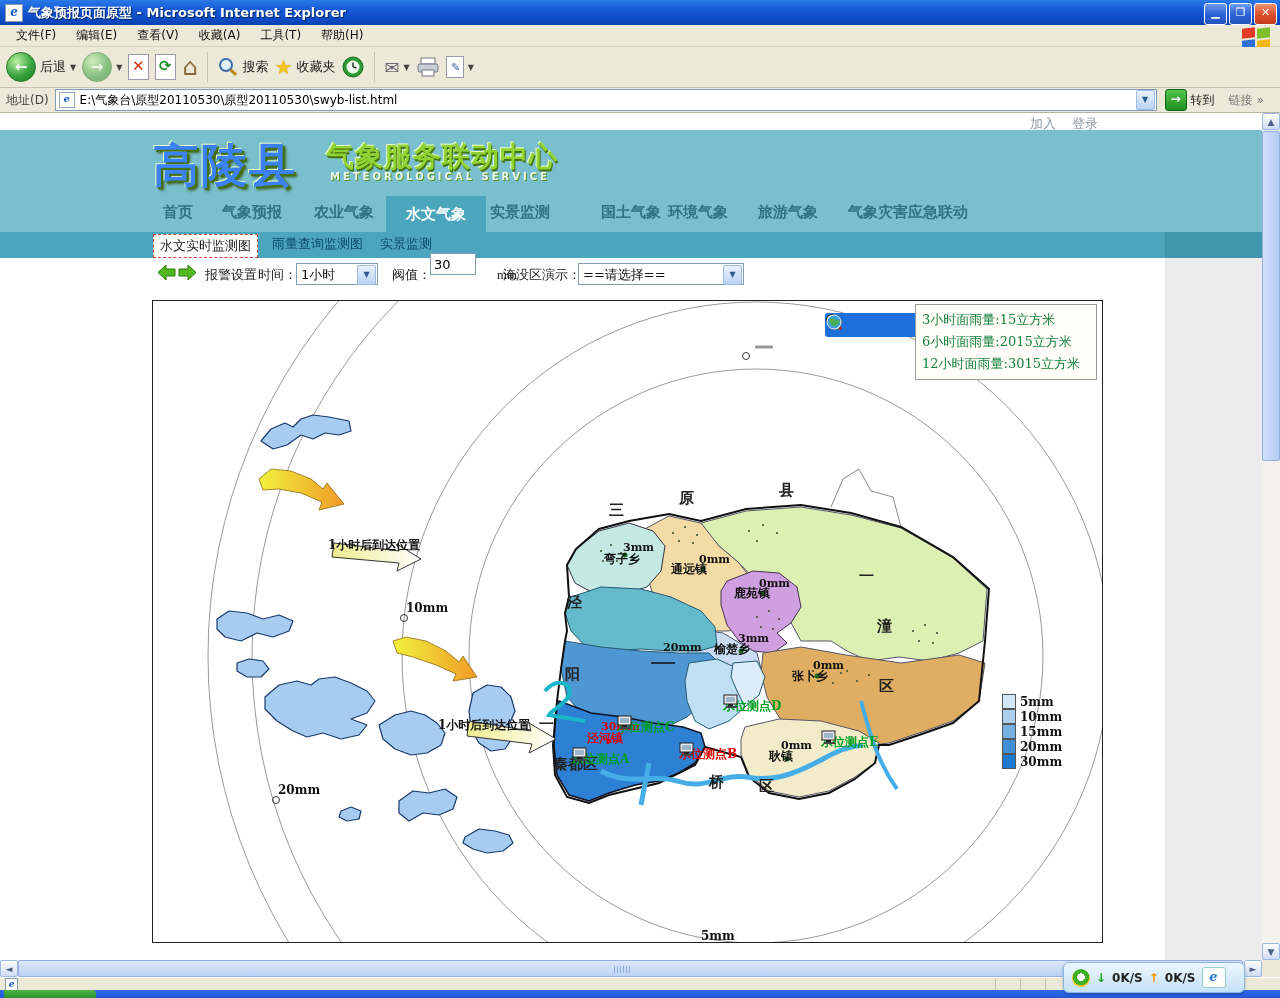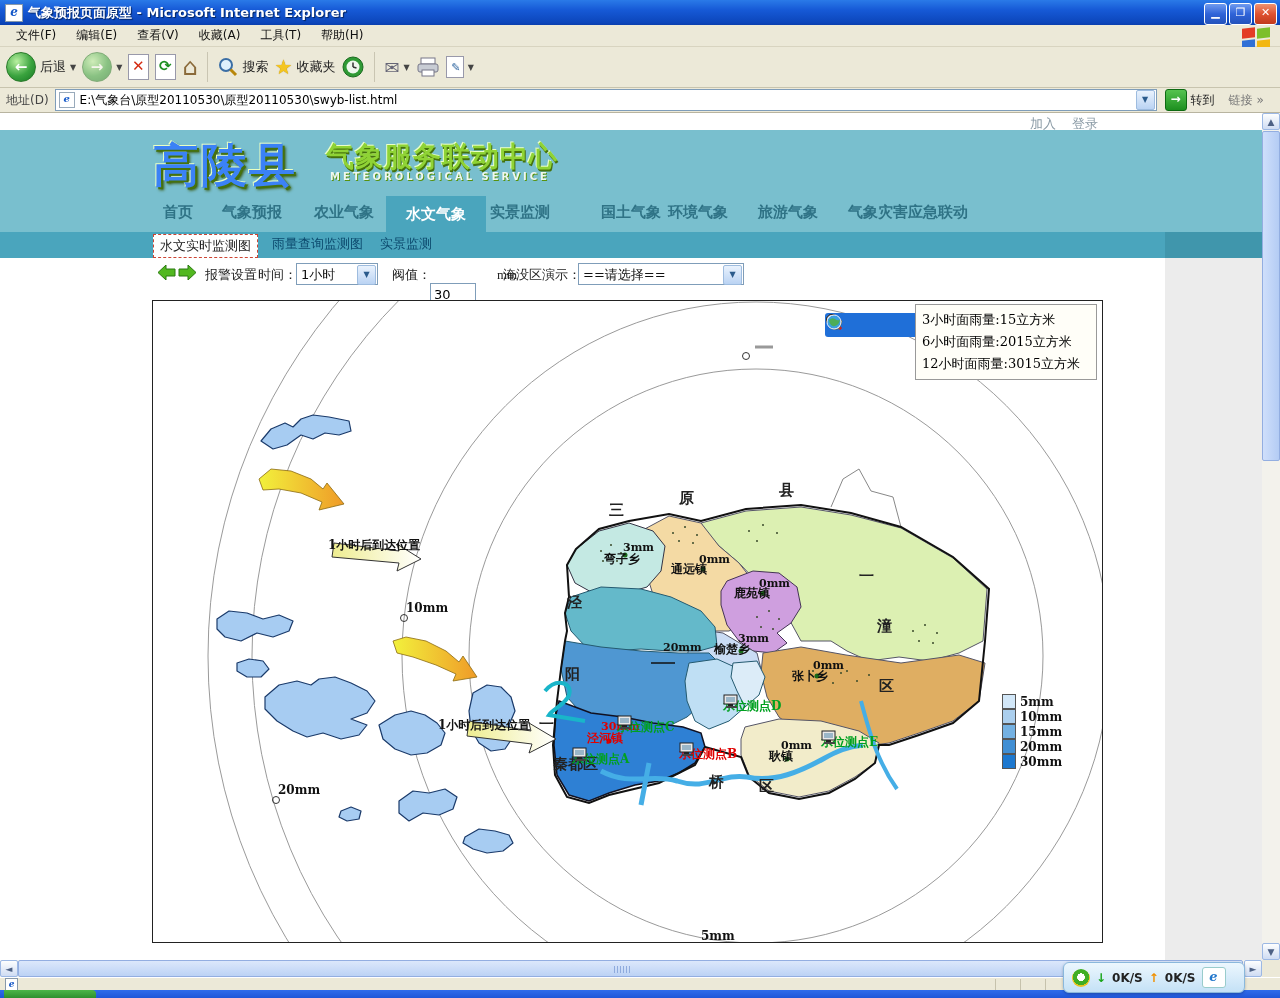--- a/index.html
+++ b/index.html
@@ -66,40 +66,40 @@
   .subtab{position:absolute;top:122px;font:13px "DejaVu Sans";color:#0c4a6e;white-space:nowrap;}
   .subtab.active{top:121px;background:#fff;color:#222;border:1px dashed #cc4433;padding:2px 6px;}
   .ctl{position:absolute;font:13px "DejaVu Sans";color:#222;white-space:nowrap;}
   .combo{position:absolute;height:22px;background:#fff;border:1px solid #7f9db9;box-sizing:border-box;
     font:13px "DejaVu Sans";color:#111;}
   .combo .val{position:absolute;left:4px;top:2px;}
   .combo .arr{position:absolute;right:1px;top:1px;width:17px;height:18px;
     background:linear-gradient(#e9f2fd,#bad3f3);border:1px solid #9ebcdf;border-radius:2px;
     text-align:center;font-size:8px;color:#2b5b8c;line-height:18px;}
   .thresh{position:absolute;left:430px;top:140px;width:38px;height:18px;border:1px solid #7f9db9;
-    font:13px "DejaVu Sans";padding:1px 3px;margin-top:30px;}
+    font:13px "DejaVu Sans";padding:1px 3px;}
   .garrow{position:absolute;top:152px;width:18px;height:15px;}
   
   .mapbox{position:absolute;left:152px;top:187px;width:949px;height:641px;border:1px solid #222;
     background:#fff;overflow:hidden;}
   .mapbox svg{position:absolute;left:0;top:0;}
   .mlabel{position:absolute;font:bold 12px "DejaVu Serif",serif;color:#111;white-space:nowrap;z-index:3;}
   .mrain{position:absolute;font:bold 11px "DejaVu Serif",serif;color:#111;white-space:nowrap;z-index:3;}
   .red{color:#e00000;}
   .geo{position:absolute;font:bold 15px "DejaVu Serif",serif;color:#222;z-index:2;white-space:nowrap;}
   .geo.vert{width:16px;word-break:break-all;line-height:15px;}
   .station{position:absolute;z-index:4;display:flex;align-items:flex-start;gap:2px;}
   .station .slabel{font:bold 12px "DejaVu Serif",serif;color:#00a020;white-space:nowrap;margin-top:4px;}
   .station .slabel.red{color:#e00000;}
   .maptools{position:absolute;left:672px;top:12px;width:96px;height:24px;background:#1f6fd8;
     border-radius:3px;display:flex;align-items:center;justify-content:space-around;z-index:5;}
   .infobox{position:absolute;left:762px;top:3px;width:182px;height:76px;background:#fffef8;
     border:1px solid #999;z-index:6;padding:4px 6px;box-sizing:border-box;
     display:flex;flex-direction:column;justify-content:space-around;}
-  .infobox div{font:13px "DejaVu Serif",serif;color:#000000;}
+  .infobox div{font:13px "DejaVu Serif",serif;color:#15803d;}
   .legend{position:absolute;left:849px;top:393px;z-index:4;}
   .legrow{display:flex;align-items:flex-end;height:15px;}
   .legrow .sw{width:14px;height:15px;border:1px solid #555;box-sizing:border-box;}
   .legrow .lt{font:bold 12px "DejaVu Serif",serif;color:#111;margin-left:4px;}
   .ringlab{position:absolute;font:bold 12px "DejaVu Serif",serif;color:#111;z-index:2;}
   .arrlab{position:absolute;font:bold 12px "DejaVu Serif",serif;color:#111;z-index:3;white-space:nowrap;}
   
   .vscroll{position:absolute;left:1262px;top:113px;width:18px;height:847px;background:#f3f2ec;}
   .sbtn{position:absolute;width:18px;height:17px;background:linear-gradient(#fdfefe,#cfdcf3);
     border:1px solid #9cb8e4;border-radius:2px;color:#4d6185;font-size:9px;text-align:center;line-height:16px;box-sizing:border-box;}

